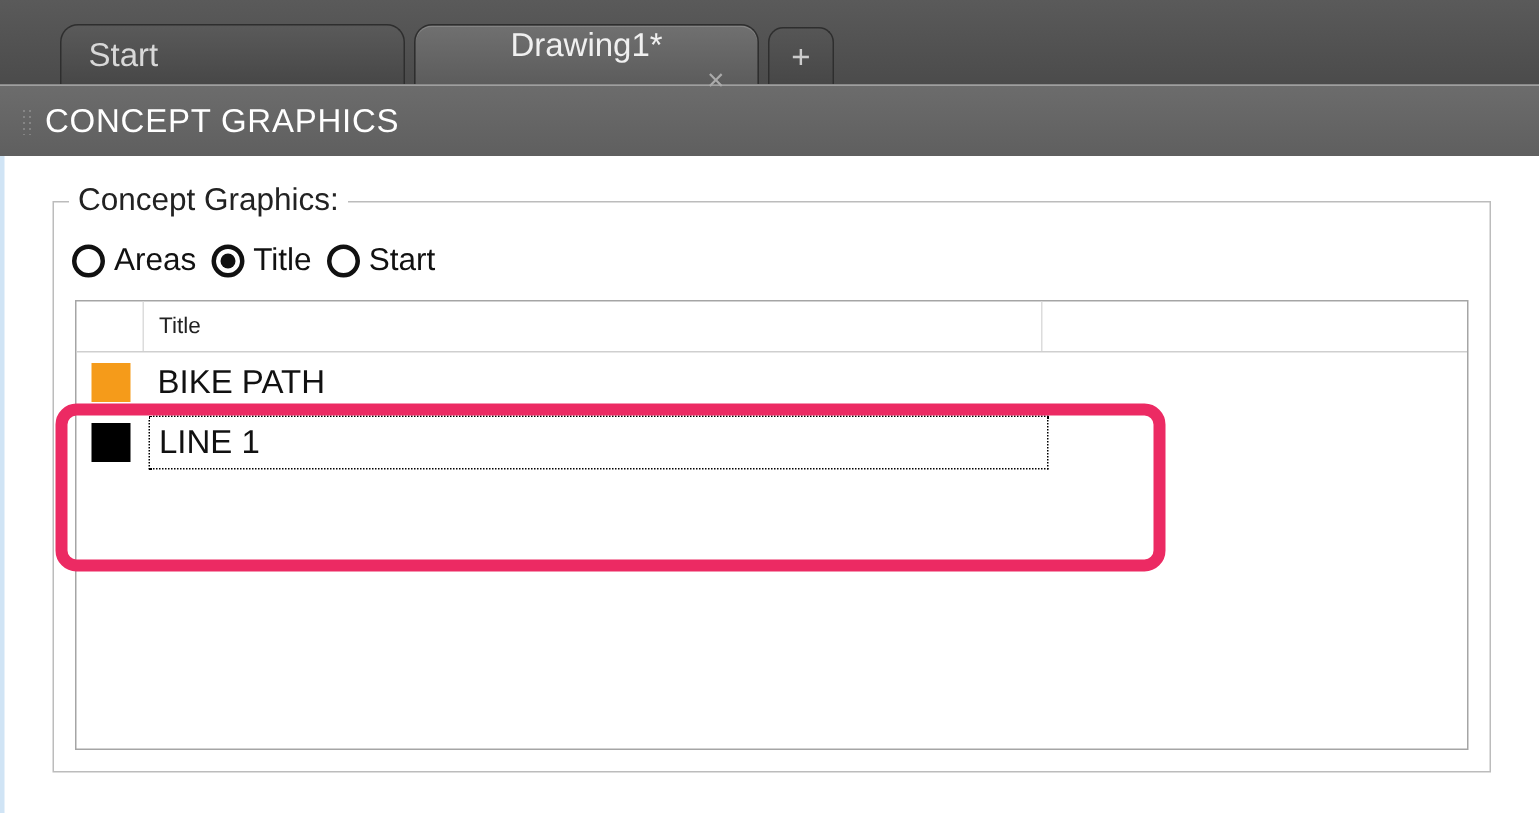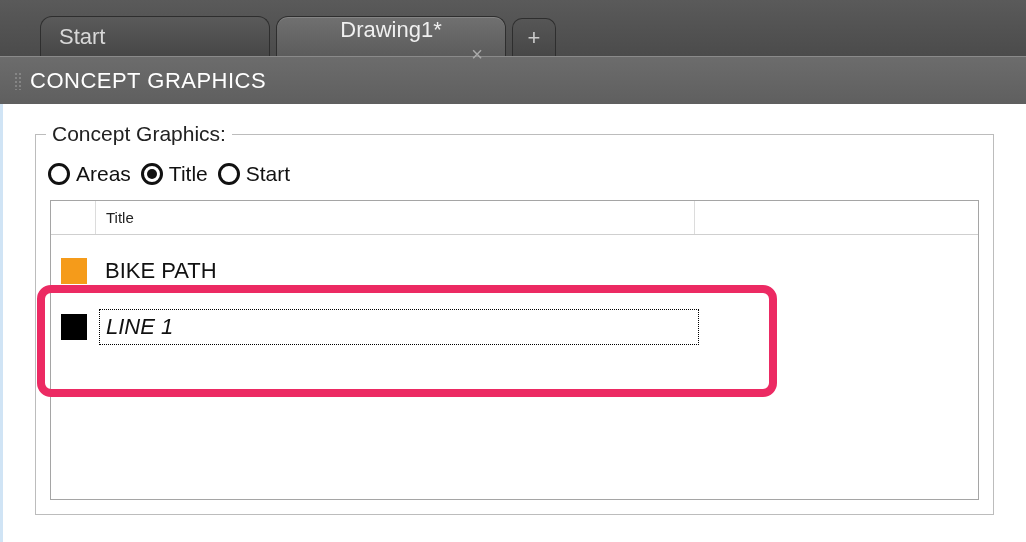--- a/index.html
+++ b/index.html
@@ -144,37 +144,35 @@
     flex:0 0 600px;
     padding:8px 10px;
     border-left:1px solid #dcdcdc;
     border-right:1px solid #dcdcdc;
   }
   .list-rows { position:relative; }
   .row {
     display:flex;
     align-items:center;
     height:40px;
-    margin-top:16px;
   }
   .swatch {
     width:26px;height:26px;
     margin-left:10px;
     flex:none;
   }
   .row-title {
     margin-left:12px;
     font-size:22px;
     color:#111;
     flex:0 0 600px;
     padding:4px 6px;
   }
   .row.selected .row-title {
     border:1px dotted #000;
-    font-style:italic;
   }
   .highlight-box {
     position:absolute;
     border:8px solid #ec2a63;
     border-radius:14px;
     pointer-events:none;
   }
 </style>
 </head>
 <body>

